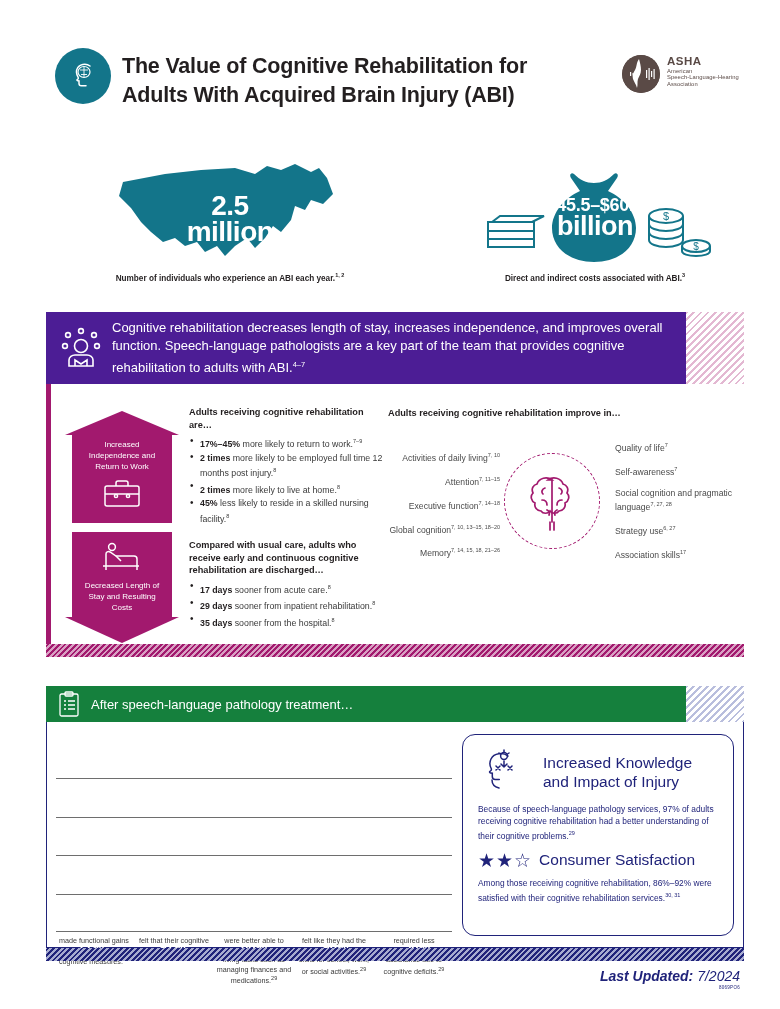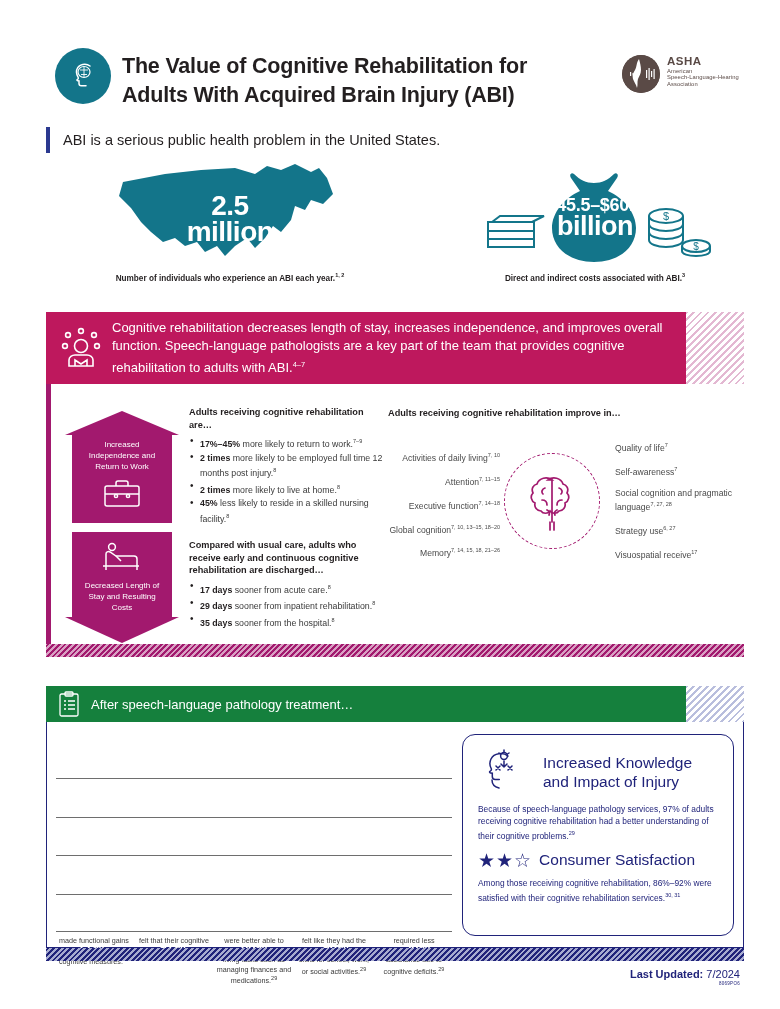--- a/index.html
+++ b/index.html
@@ -42,21 +42,21 @@
   .stat-right { left:430px; top:0; width:330px; }
   .stat-graphic { position:relative; height:110px; display:flex; align-items:center; justify-content:center; }
   .stat-num { font-size:28px; font-weight:bold; color:#fff; line-height:0.94; letter-spacing:-0.5px; }
   .stat-num.small { font-size:18px; font-weight:bold; letter-spacing:-0.3px; }
   .stat-num.big { font-size:27px; }
   .stat-cap { font-size:8.2px; font-weight:bold; color:#231f20; margin-top:2px; }
 
   
   .purple-sec { position:absolute; left:46px; top:312px; width:698px; height:345px; }
   .purple-band {
-    position:absolute; left:0; top:0; width:640px; height:72px; background:#be185d;
+    position:absolute; left:0; top:0; width:640px; height:72px; background:#4c1d95;
     display:flex; align-items:center; padding:0 10px 0 12px;
   }
   .purple-hatch {
     position:absolute; left:640px; top:0; width:58px; height:72px;
     background: repeating-linear-gradient(-45deg,#e3b8d2 0 2px,#fff 2px 5px);
   }
   .band-icon { width:46px; min-width:46px; height:46px; margin-right:8px; }
   .band-text { font-size:13px; color:#fff; line-height:18.5px; }
   .band-text sup { font-size:7.5px; }
 
@@ -123,21 +123,21 @@
     border:1.6px solid #20237a; border-radius:13px; padding:13px 15px; }
   .card-head { display:flex; align-items:center; gap:19px; margin-bottom:7px; }
   .card-title { font-size:15.5px; color:#20237a; line-height:19px; }
   .card-p { font-size:8.4px; color:#20237a; line-height:12px; margin-bottom:9px; }
   .card-sat { display:flex; align-items:center; gap:7px; margin-bottom:7px; }
   .stars { font-size:19px; color:#20237a; letter-spacing:1px; line-height:1; }
   .sat-title { font-size:15.5px; color:#20237a; }
 
   
   .footer { position:absolute; right:40px; top:968px; text-align:right; }
-  .footer-main { font-size:11px; font-weight:bold; color:#20237a; }
+  .footer-main { font-size:14px; font-weight:bold; color:#20237a;font-style:italic; }
   .footer-code { font-size:4.5px; color:#20237a; margin-top:1px; letter-spacing:.3px; }
 </style>
 </head>
 <body>
 
 <div class="page">
 
   <div class="header">
     <div class="logo-circle">
       <svg width="34" height="34" viewBox="0 0 34 34">
@@ -167,24 +167,20 @@
       </div>
       <div class="asha-text">
         <div class="asha-name">ASHA</div>
         <div class="asha-sub">American</div>
         <div class="asha-sub">Speech-Language-Hearing</div>
         <div class="asha-sub">Association</div>
       </div>
     </div>
   </div>
 
-  <div class="subtitle-wrap">
-    <div class="subtitle-bar"></div>
-    <div class="subtitle">ABI is a serious public health problem in the United States.</div>
-  </div>
 
   <div class="stats">
     <div class="stat stat-left">
       <div class="stat-graphic">
         <svg width="250" height="110" viewBox="0 0 250 110" style="position:absolute;left:50%;top:0;transform:translateX(-50%)">
           <path fill="#13758a" d="M18 22 L60 14 L96 10 L130 8 L150 14 L162 6 L176 10 L190 4 L206 12 L214 8 L222 18 L228 34 L218 44 L206 40 L200 50 L190 46 L186 60 L176 72 L168 66 L160 78 L150 88 L142 78 L130 86 L120 96 L112 86 L100 92 L92 82 L80 86 L70 78 L58 82 L46 72 L36 62 L26 48 L14 36 Z"></path>
         </svg>
         <div style="position:relative;z-index:2;margin-top:8px;">
           <div class="stat-num">2.5</div>
           <div class="stat-num">million</div>
@@ -319,21 +315,21 @@
     <div><span>Attention</span><sup>7, 11–15</sup></div>
     <div><span>Executive function</span><sup>7, 14–18</sup></div>
     <div><span>Global cognition</span><sup>7, 10, 13–15, 18–20</sup></div>
     <div><span>Memory</span><sup>7, 14, 15, 18, 21–26</sup></div>
   </div>
   <div class="imp-col imp-right">
     <div><span>Quality of life</span><sup>7</sup></div>
     <div><span>Self-awareness</span><sup>7</sup></div>
     <div><span>Social cognition and pragmatic language</span><sup>7, 27, 28</sup></div>
     <div><span>Strategy use</span><sup>6, 27</sup></div>
-    <div><span>Visuospatial receive</span><sup>17</sup></div>
+    <div><span>Association skills</span><sup>17</sup></div>
   </div>
 
   <div class="blue-sec">
     <div class="blue-band">
       <div class="blue-band-icon">
         <svg width="22" height="26" viewBox="0 0 22 26">
           <g fill="none" stroke="#fff" stroke-width="1.3">
             <rect x="2" y="3" width="18" height="22" rx="1.5"></rect>
             <rect x="7" y="1" width="8" height="4" rx="1"></rect>
             <path d="M6 10h2M6 14h2M6 18h2M10 10h7M10 14h7M10 18h7"></path>

